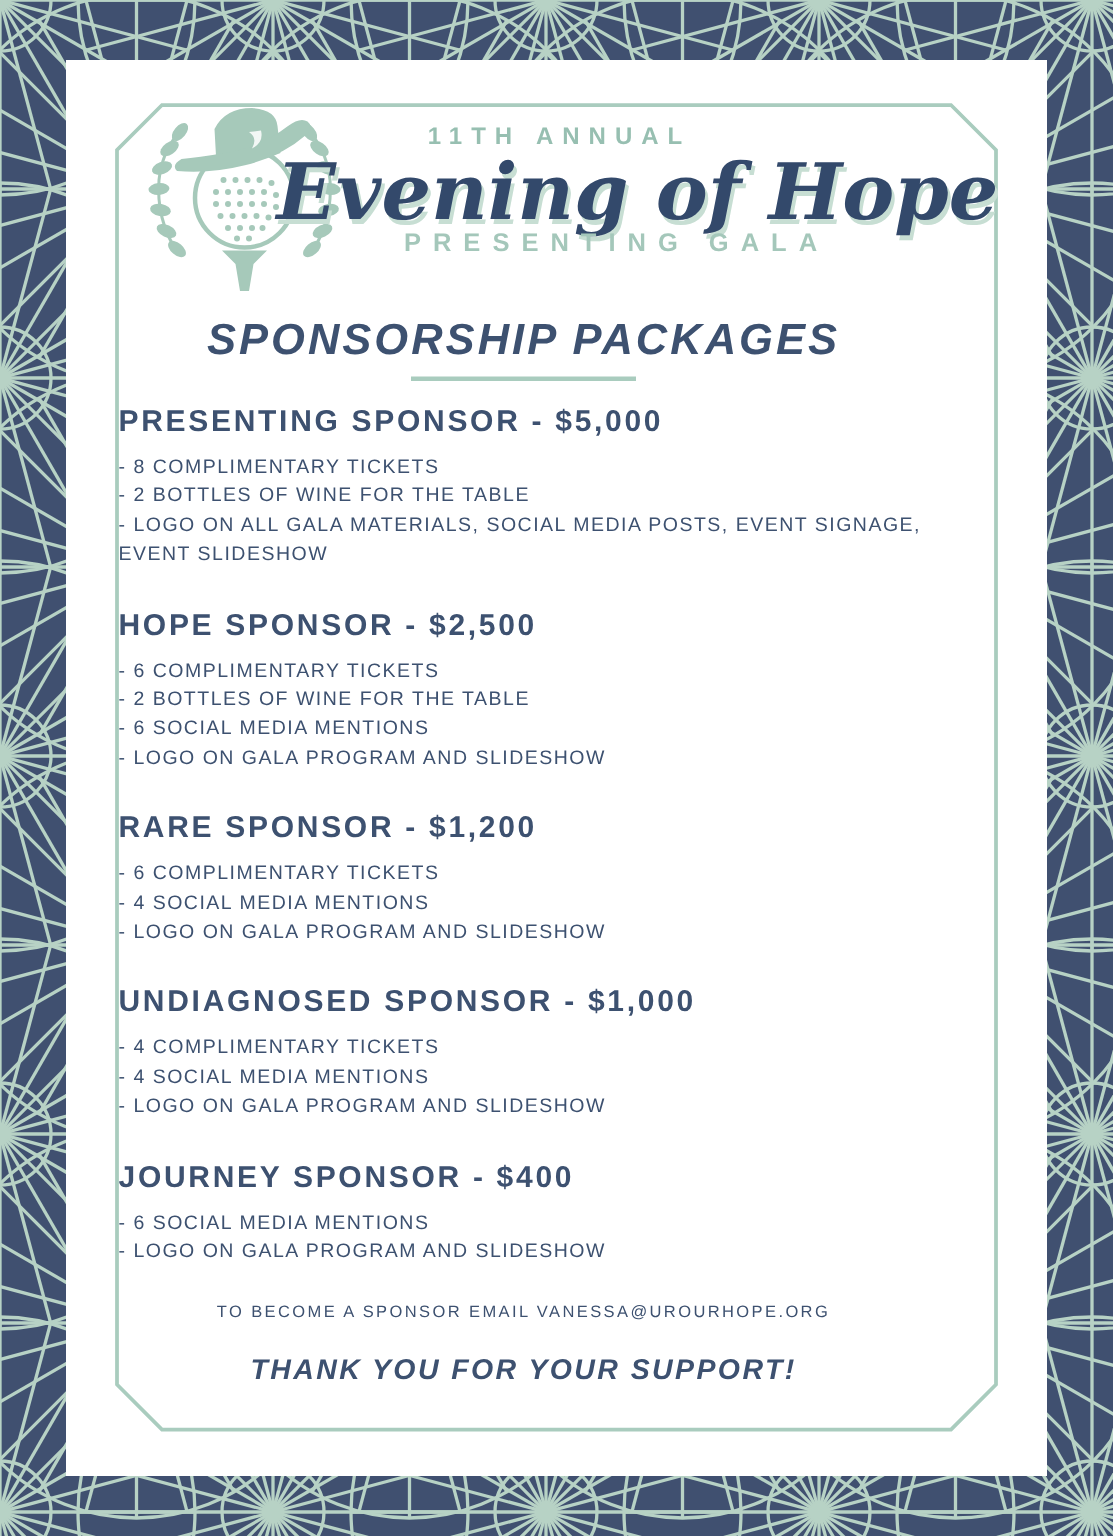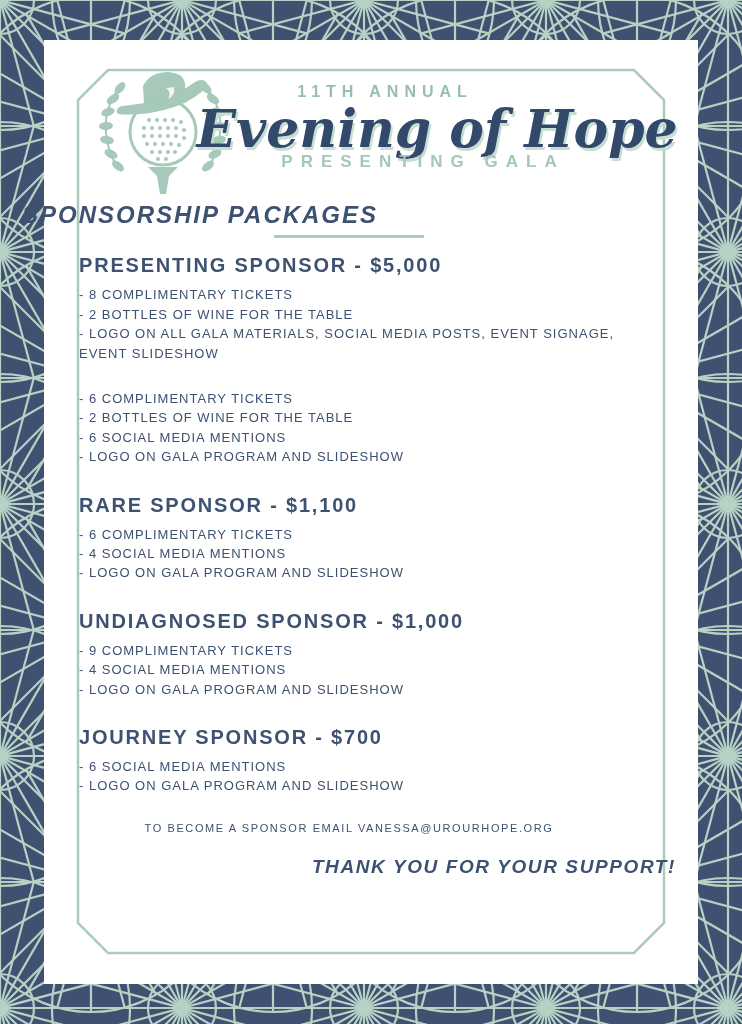--- a/index.html
+++ b/index.html
@@ -13,59 +13,59 @@
     background:#fff;font-family:"Liberation Sans",sans-serif;color:var(--navy);
   }
   .bg-svg{position:absolute;left:0;top:0;}
   .card{
     position:absolute;left:44px;top:40px;width:654px;height:944px;
     background:#ffffff;
   }
   .frame-svg{position:absolute;left:0;top:0;pointer-events:none;}
   .header{position:relative;height:162px;}
   .logo{position:absolute;left:44px;top:28px;}
-  .titles{position:absolute;left:12px;top:44px;width:654px;text-align:center;}
+  .titles{position:absolute;left:0;top:44px;width:654px;text-align:center;}
   .annual{
     color:var(--sage-text);font-size:16px;font-weight:bold;
     letter-spacing:6px;line-height:1;transform:translateX(2px);
   }
   .script-title{
     font-family:"DejaVu Serif",serif;font-style:italic;font-weight:bold;
     font-size:52px;line-height:1.05;color:var(--navy-dark);white-space:nowrap;
     text-shadow:2px 3px 0 var(--sage-shadow);transform:translateX(54px);
     margin-top:2px;
   }
   .gala{
     color:var(--sage-text2);font-size:17px;font-weight:bold;letter-spacing:8px;
     line-height:1;margin-top:-4px;transform:translateX(40px);
   }
   .page-title{
-    font-style:italic;font-weight:bold;font-size:24px;
-    letter-spacing:2px;color:var(--navy);margin-top:0;line-height:1.1;
+    text-align:center;font-style:italic;font-weight:bold;font-size:29px;
+    letter-spacing:2px;color:var(--navy);margin-top:10px;line-height:1.1;
     transform:translateX(-22px);
   }
   .title-rule{
     width:150px;height:3px;background:var(--sage-frame);
     margin:7px auto 0;transform:translateX(-22px);
   }
   .sections{margin:15px 0 0 35px;width:552px;}
   .pkg{margin-bottom:26px;}
   .pkg-name{
     font-size:20px;font-weight:bold;letter-spacing:1.8px;color:var(--navy);
     margin:0 0 8px;line-height:24px;
   }
   .benefit{
     font-size:13px;letter-spacing:1px;line-height:19.4px;color:var(--navy);
   }
   .contact{
     text-align:center;font-size:11px;letter-spacing:1.6px;color:var(--navy);
     margin-top:12px;transform:translateX(-22px);
   }
   .thanks{
-    text-align:right;font-size:19px;font-weight:bold;font-style:italic;
+    text-align:center;font-size:19px;font-weight:bold;font-style:italic;
     letter-spacing:1.6px;color:var(--navy);margin-top:22px;transform:translateX(-22px);
   }
 </style>
 </head>
 <body>
 
 <svg class="bg-svg" width="742" height="1024" viewBox="0 0 742 1024" aria-hidden="true">
   <defs>
     <g id="fan" stroke="var(--sage)" stroke-width="2.2" fill="none">
       <line x1="-130" y1="0" x2="130" y2="0"></line>
@@ -218,48 +218,49 @@
     <section class="pkg">
       <h2 class="pkg-name">PRESENTING SPONSOR - $5,000</h2>
       <div class="benefits">
           <div class="benefit">- 8 COMPLIMENTARY TICKETS</div>
           <div class="benefit">- 2 BOTTLES OF WINE FOR THE TABLE</div>
           <div class="benefit">- LOGO ON ALL GALA MATERIALS, SOCIAL MEDIA POSTS, EVENT SIGNAGE, EVENT SLIDESHOW</div>
         </div>
     </section>
 
     <section class="pkg">
+      <h2 class="pkg-name">HOPE SPONSOR - $2,500</h2>
       <div class="benefits">
           <div class="benefit">- 6 COMPLIMENTARY TICKETS</div>
           <div class="benefit">- 2 BOTTLES OF WINE FOR THE TABLE</div>
           <div class="benefit">- 6 SOCIAL MEDIA MENTIONS</div>
           <div class="benefit">- LOGO ON GALA PROGRAM AND SLIDESHOW</div>
         </div>
     </section>
 
     <section class="pkg">
-      <h2 class="pkg-name">RARE SPONSOR - $1,100</h2>
+      <h2 class="pkg-name">RARE SPONSOR - $1,200</h2>
       <div class="benefits">
           <div class="benefit">- 6 COMPLIMENTARY TICKETS</div>
           <div class="benefit">- 4 SOCIAL MEDIA MENTIONS</div>
           <div class="benefit">- LOGO ON GALA PROGRAM AND SLIDESHOW</div>
         </div>
     </section>
 
     <section class="pkg">
       <h2 class="pkg-name">UNDIAGNOSED SPONSOR - $1,000</h2>
       <div class="benefits">
-          <div class="benefit">- 9 COMPLIMENTARY TICKETS</div>
+          <div class="benefit">- 4 COMPLIMENTARY TICKETS</div>
           <div class="benefit">- 4 SOCIAL MEDIA MENTIONS</div>
           <div class="benefit">- LOGO ON GALA PROGRAM AND SLIDESHOW</div>
         </div>
     </section>
 
     <section class="pkg">
-      <h2 class="pkg-name">JOURNEY SPONSOR - $700</h2>
+      <h2 class="pkg-name">JOURNEY SPONSOR - $400</h2>
       <div class="benefits">
           <div class="benefit">- 6 SOCIAL MEDIA MENTIONS</div>
           <div class="benefit">- LOGO ON GALA PROGRAM AND SLIDESHOW</div>
         </div>
     </section>
   </div>
 
   <div class="contact">TO BECOME A SPONSOR EMAIL VANESSA@UROURHOPE.ORG</div>
   <div class="thanks">THANK YOU FOR YOUR SUPPORT!</div>
 </div>

